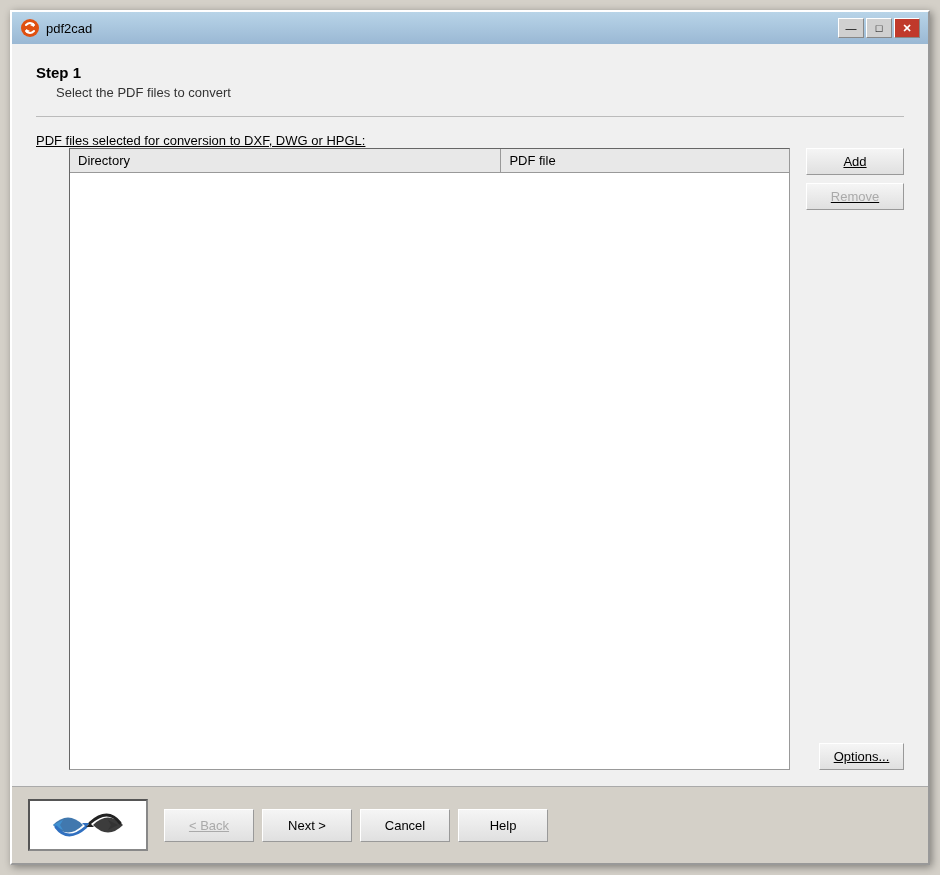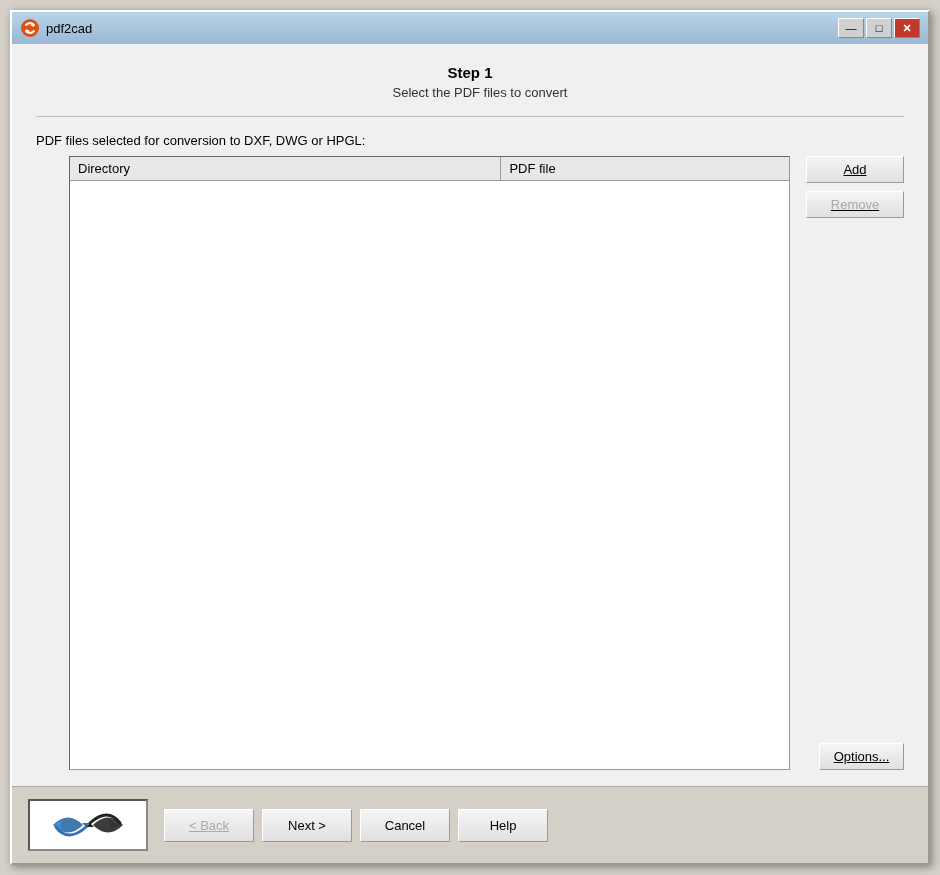--- a/index.html
+++ b/index.html
@@ -89,21 +89,20 @@
       padding: 20px 24px 16px;
       display: flex;
       flex-direction: column;
       background: #f0f0f0;
     }
 
     .step-header {
       margin-bottom: 16px;
       border-bottom: 1px solid #bbb;
       padding-bottom: 16px;
-      text-align: center;
     }
 
     .step-title {
       font-size: 15px;
       font-weight: bold;
       color: #000;
       margin-bottom: 4px;
     }
 
     .step-subtitle {
@@ -114,21 +113,22 @@
 
     .main-content {
       flex: 1;
       display: flex;
       flex-direction: column;
     }
 
     .section-label {
       font-size: 13px;
       color: #000;
-      margin-bottom: 8px;
+      margin-bottom: 0;
+      text-decoration: underline;
     }
 
     .file-area {
       display: flex;
       gap: 16px;
       flex: 1;
       padding-left: 33px;
     }
 
     .file-table-container {

